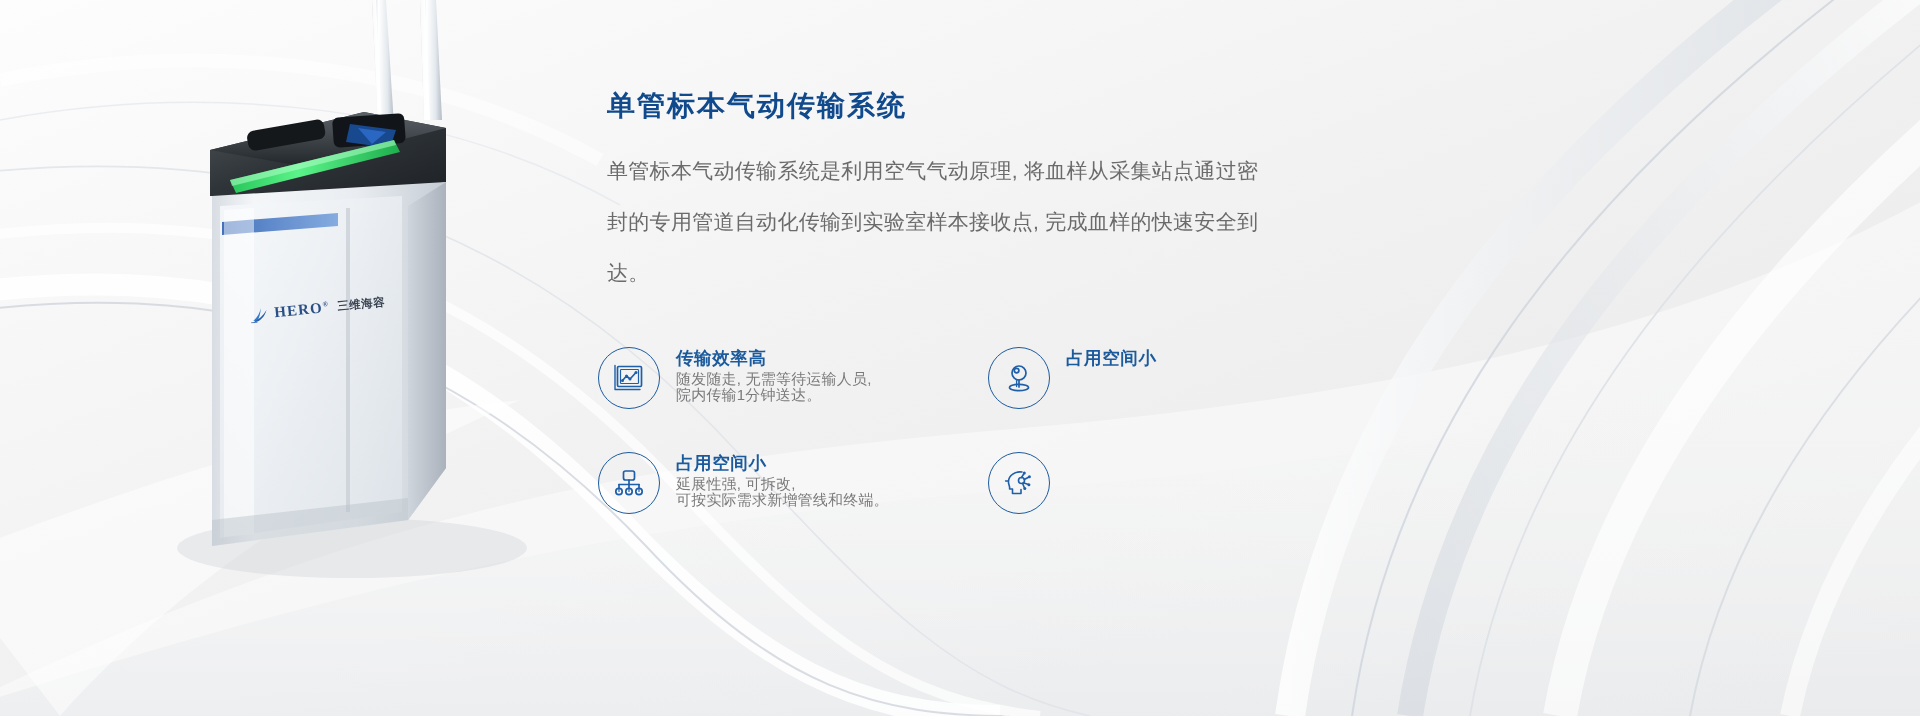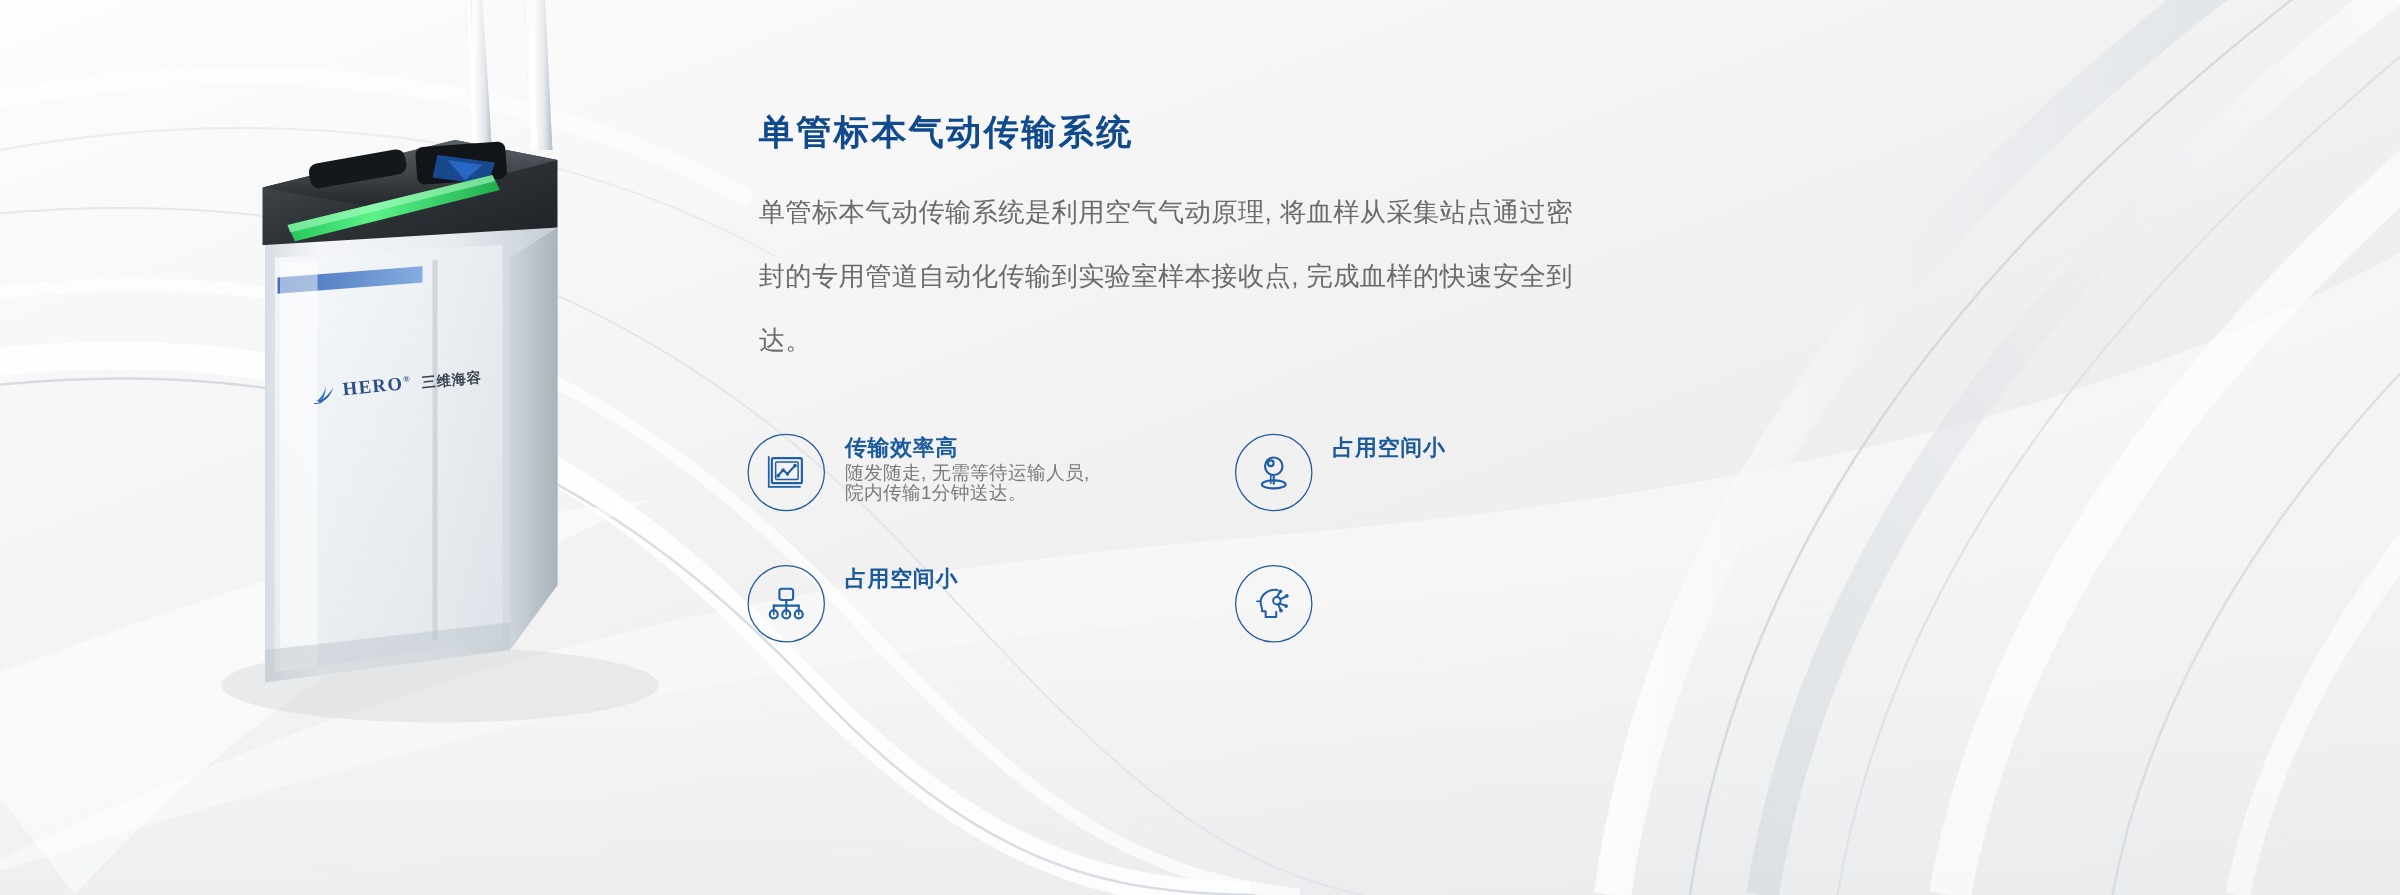--- a/index.html
+++ b/index.html
@@ -295,20 +295,22 @@
           <path d="M7 18.5 L27 18.5"></path>
           <path d="M7 18.5 L7 22.5 M17 18.5 L17 22.5 M27 18.5 L27 22.5"></path>
           <circle cx="7" cy="25.5" r="3.2"></circle>
           <circle cx="17" cy="25.5" r="3.2"></circle>
           <circle cx="27" cy="25.5" r="3.2"></circle>
           <path d="M7 23.5 L7 25.5 M17 23.5 L17 25.5 M27 23.5 L27 25.5" stroke-width="1.2"></path>
         </svg>
       </span>
       <span class="feature-body">
         <span class="feature-title" style="display: block;">占用空间小</span>
+        <span class="feature-desc" style="display: block;">延展性强, 可拆改,
+可按实际需求新增管线和终端。</span>
       </span>
     </div>
 
     <div class="feature">
       <span class="feature-icon">
         <svg width="34" height="34" viewBox="0 0 34 34" fill="none" stroke="#1f5ea9" stroke-width="1.6" stroke-linecap="round" stroke-linejoin="round">
           <path d="M20 6 C13 5 7 9.5 6.5 15 C6.2 18 7.6 19.8 7.6 21.2 L7.6 23 L10.5 23 L10.5 27.5 L19 27.5 L19 23.5"></path>
           <path d="M3.5 15 L6.5 15" stroke-width="1.3"></path>
           <circle cx="19.5" cy="14.5" r="3"></circle>
           <path d="M19.5 11.5 L22 7.5 M22.3 13.5 L27 11 M22 17 L26.5 18.5 M20.5 17.3 L22.5 22"></path>

